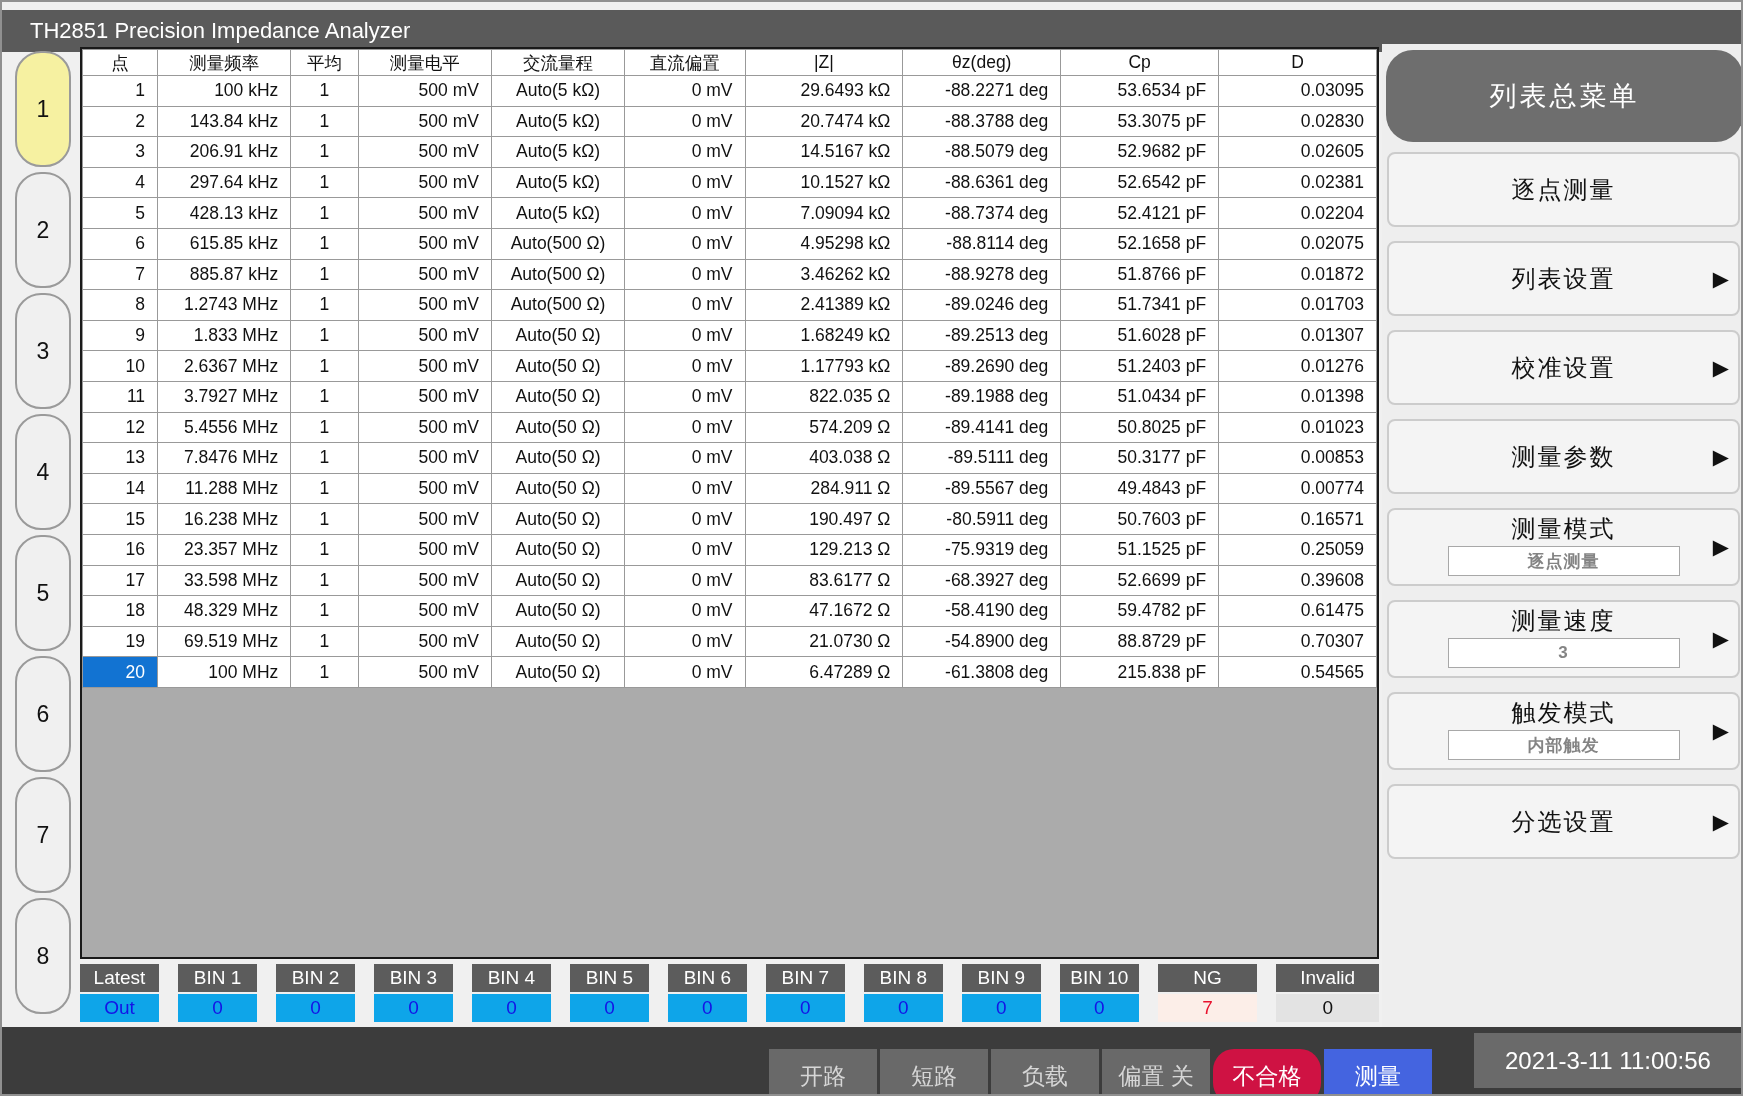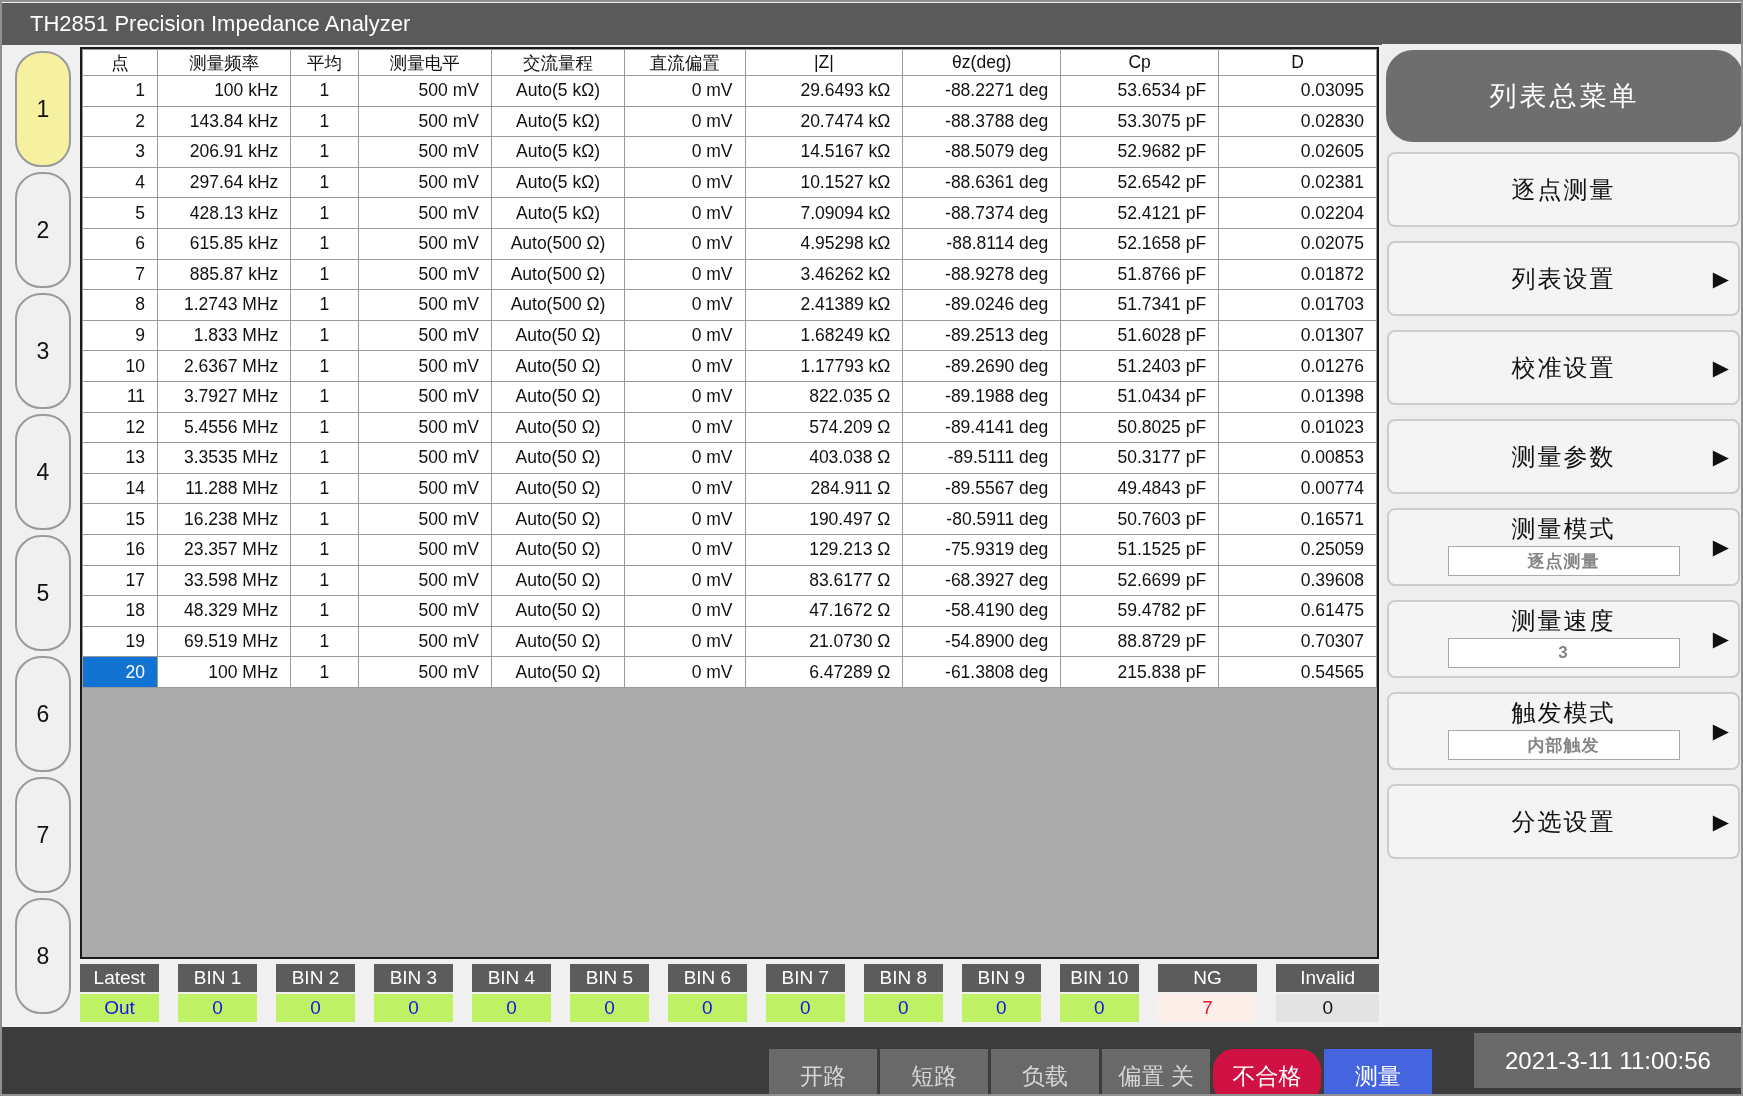--- a/index.html
+++ b/index.html
@@ -9,21 +9,21 @@
     --bottom-bar-gray:#3c3c3c; --button-gray:#696969;
   }
   *{margin:0;padding:0;box-sizing:border-box;}
   html,body{background:#d8d8d8;}
   #app{
     position:relative;width:1743px;height:1096px;background:#f0f0f0;
     border:2px solid #909090;overflow:hidden;
     font-family:"Liberation Sans","DejaVu Sans",sans-serif;color:#111;
   }
   
-  .title-bar{position:absolute;left:0;top:1px;right:0;height:42px;background:var(--titlebar-gray);
+  .title-bar{position:absolute;left:0;top:8px;right:0;height:42px;background:var(--titlebar-gray);
     color:#fff;font-size:22px;line-height:42px;padding-left:28px;}
   
   .tab-strip{position:absolute;left:6px;top:44px;width:70px;height:980px;
     display:flex;flex-direction:column;align-items:center;padding-top:5px;gap:5px;}
   .tab{width:56px;height:116px;border:2px solid #9a9a9a;border-radius:26px;background:#f0f0f0;
     display:flex;align-items:center;justify-content:center;font-size:23px;color:#111;cursor:pointer;}
   .tab.active{background:var(--active-tab-yellow);}
   
   .table-wrap{position:absolute;left:78px;top:45px;width:1299px;height:912px;
     border:2px solid #1a1a1a;background:var(--empty-area-gray);}
@@ -35,21 +35,21 @@
   td.col-right{text-align:right;padding-right:12px;}
   td.col-center{text-align:center;}
   td.selected{background:var(--selected-blue);color:#fff;}
   
   .bin-bar{position:absolute;left:78px;top:962px;width:1299px;height:58px;
     display:flex;flex-direction:column;gap:2px;}
   .bin-row{display:flex;flex:1;gap:19px;border-radius:9px;}
   .bin-cell{flex:1;display:flex;align-items:center;justify-content:center;font-size:19px;}
   .bin-cell.ng{flex:1.26;} .bin-cell.invalid{flex:1.3;}
   .bin-headers .bin-cell{background:#5c5c5c;color:#fff;}
-  .bin-values .bin-cell{background:#bef264;color:var(--bin-value-blue);}
+  .bin-values .bin-cell{background:#0ea5e9;color:var(--bin-value-blue);}
   .bin-values .bin-cell.ng{background:#fceee8;color:var(--ng-red);}
   .bin-values .bin-cell.invalid{background:#e3e3e3;color:#111;}
   
   .sidebar{position:absolute;left:1380px;top:42px;width:363px;height:983px;background:#eeeeee;}
   .side-header{position:absolute;left:4px;top:6px;width:357px;height:92px;background:var(--panel-gray);
     color:#fff;font-size:27px;letter-spacing:3px;display:flex;align-items:center;justify-content:center;border-radius:27px;}
   .side-buttons{position:absolute;left:5px;top:108px;width:353px;display:flex;flex-direction:column;gap:14px;}
   .side-btn{position:relative;height:75px;background:#f4f4f4;border:2px solid #ccc;border-radius:8px;
     display:flex;align-items:center;justify-content:center;cursor:pointer;}
   .side-btn.has-sub{height:78px;flex-direction:column;justify-content:flex-start;padding-top:3px;}
@@ -258,21 +258,21 @@
             <td class="col-right">500 mV</td>
             <td class="col-center">Auto(50 Ω)</td>
             <td class="col-right">0 mV</td>
             <td class="col-right">574.209 Ω</td>
             <td class="col-right">-89.4141 deg</td>
             <td class="col-right">50.8025 pF</td>
             <td class="col-right">0.01023</td>
           </tr>
           <tr>
             <td class="col-right">13</td>
-            <td class="col-right">3.3535 MHz</td>
+            <td class="col-right">7.8476 MHz</td>
             <td class="col-center">1</td>
             <td class="col-right">500 mV</td>
             <td class="col-center">Auto(50 Ω)</td>
             <td class="col-right">0 mV</td>
             <td class="col-right">403.038 Ω</td>
             <td class="col-right">-89.5111 deg</td>
             <td class="col-right">50.3177 pF</td>
             <td class="col-right">0.00853</td>
           </tr>
           <tr>

